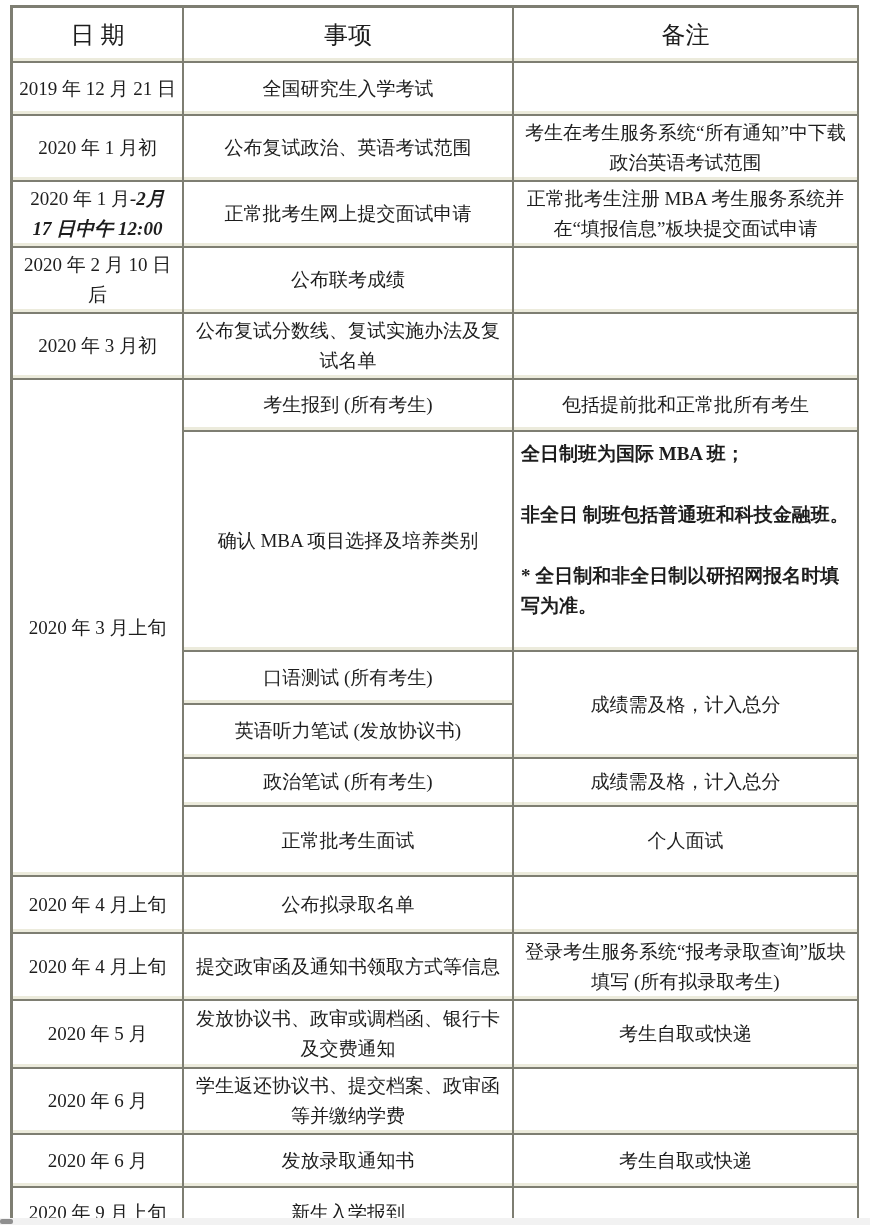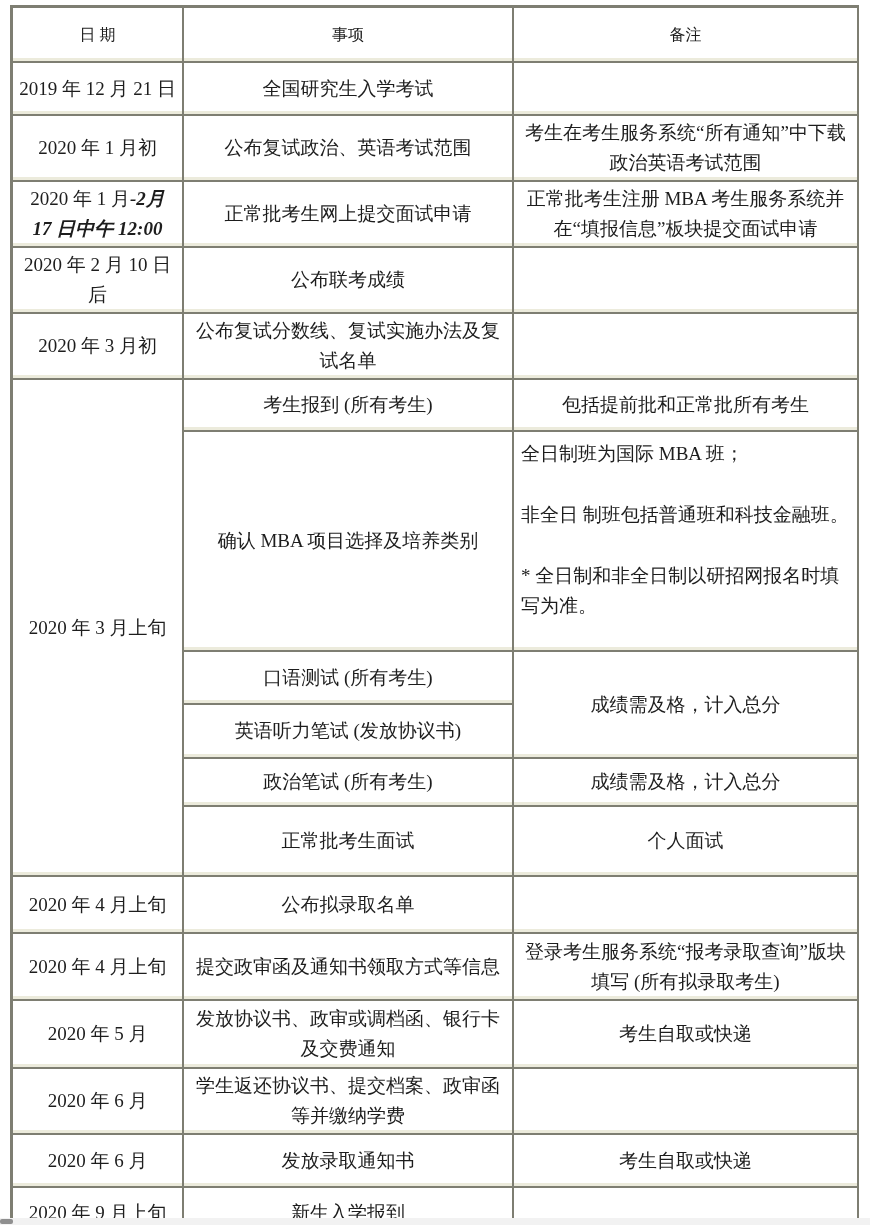--- a/index.html
+++ b/index.html
@@ -34,27 +34,27 @@
     border-bottom: 2px solid #7e7e72;
     box-shadow: inset 0 -3px 0 #ecebdc;
     font-weight: normal;
     font-size: 19px;
     line-height: 30px;
     text-align: center;
     vertical-align: middle;
     padding: 2px 4px;
     overflow: hidden;
   }
-  th { font-size: 16px; }
+  th { font-size: 24px; }
   td.note-left {
     text-align: left;
     vertical-align: top;
     padding: 7px 6px 4px 7px;
   }
-  td.note-left p { margin: 0 0 31px 0; }
+  td.note-left p { margin: 0 0 31px 0; font-weight: bold; }
   td.note-left p:last-child { margin-bottom: 4px; }
   .bold { font-weight: bold; font-style: italic; }
   .hscroll-track {
     position: absolute;
     left: 0;
     bottom: 0;
     width: 870px;
     height: 7px;
     background: #f2f2f2;
   }

